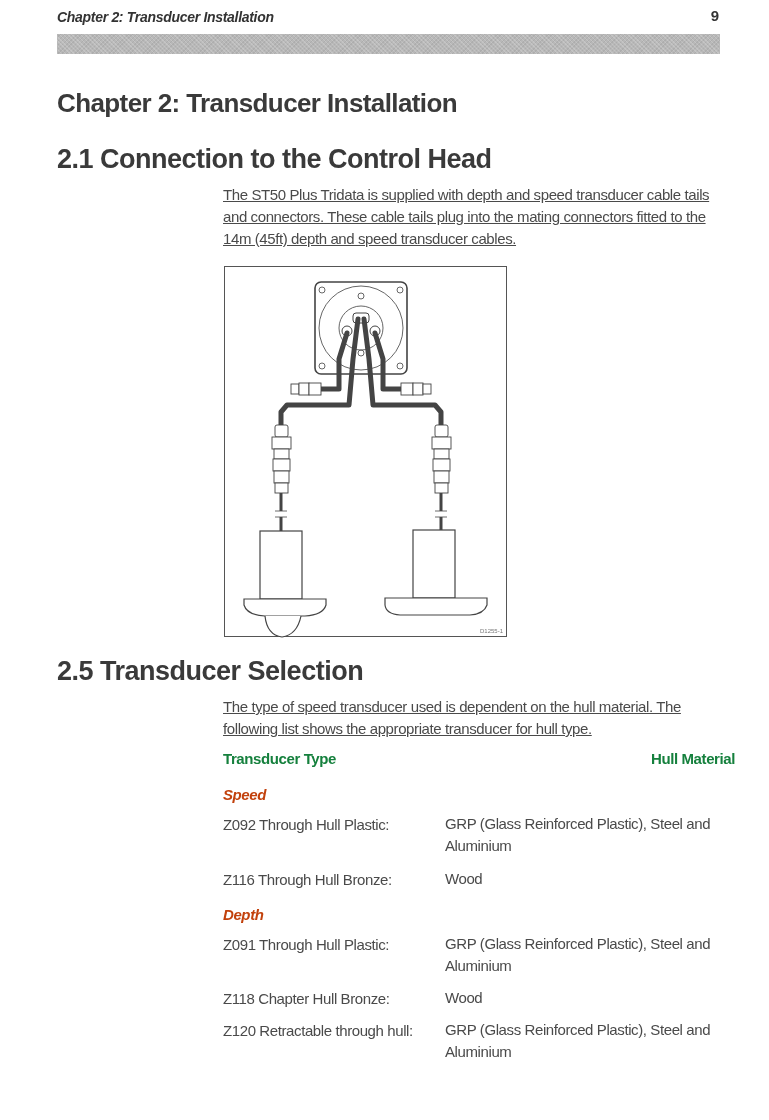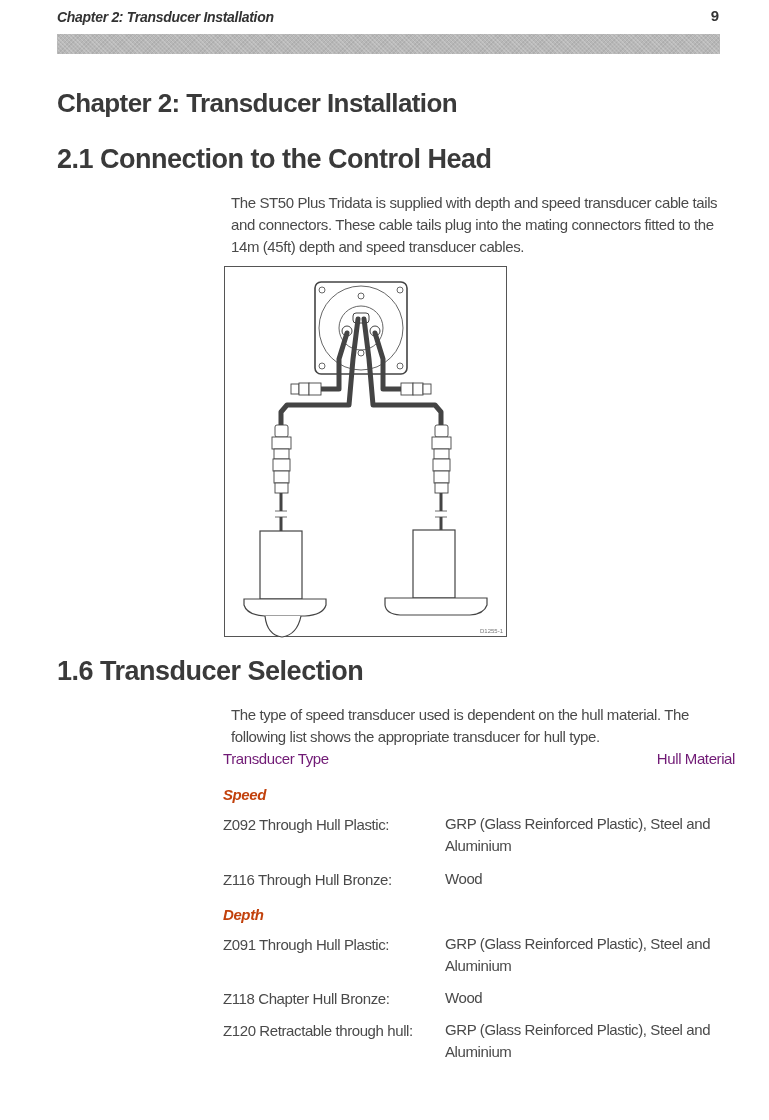--- a/index.html
+++ b/index.html
@@ -9,31 +9,31 @@
                     font-style: italic; font-weight: bold; color: #333; letter-spacing: -0.3px; }
     .page-num { position: absolute; right: 50px; top: 7px; font-size: 15px; font-weight: bold; color: #333; }
     .head-bar { position: absolute; left: 57px; top: 34px; width: 663px; height: 20px;
                 background-color: #b8b8b8;
                 background-image: repeating-linear-gradient(45deg, rgba(255,255,255,0.18) 0 1px, transparent 1px 3px),
                                   repeating-linear-gradient(-45deg, rgba(0,0,0,0.06) 0 1px, transparent 1px 3px); }
     .chapter-title { position: absolute; left: 57px; top: 88px; margin: 0; font-size: 26px;
                      font-weight: bold; color: #3a3a3a; letter-spacing: -0.6px; }
     .section-title { position: absolute; left: 57px; margin: 0; font-size: 27px; font-weight: bold;
                      color: #3a3a3a; letter-spacing: -0.5px; }
-    .body-text { position: absolute; left: 223px; width: 500px; margin: 8px; font-size: 15px;
-                 line-height: 22px; color: #4a4a4a; letter-spacing: -0.4px; }
+    .body-text { position: absolute; left: 223px; width: 500px; margin: 0; font-size: 15px;
+                 line-height: 22px; color: #4a4a4a; letter-spacing: -0.4px; text-decoration: underline; }
     .figure { position: absolute; left: 224px; top: 266px; width: 283px; height: 371px;
               border: 1px solid #555; box-sizing: border-box; background: #fff; }
     .figure svg { position: absolute; left: 0; top: 0; }
     .fig-code { position: absolute; right: 3px; bottom: 2px; font-size: 6px; color: #777; }
     .tbl { position: absolute; left: 223px; width: 510px; font-size: 15px; color: #4a4a4a; letter-spacing: -0.4px; }
     .tbl-row { position: absolute; left: 0; width: 510px; }
     .col-a { position: absolute; left: 0; width: 220px; }
     .col-b { position: absolute; left: 222px; width: 290px; line-height: 22px; }
-    .th { font-weight: normal; color: #701a75; font-size: 15px; }
+    .th { font-weight: bold; color: #15803d; font-size: 15px; }
     .group { position: absolute; left: 0; font-weight: bold; font-style: italic; color: #c2410c; }
   </style>
 </head>
 <body>
 
 <div class="running-head">Chapter 2: Transducer Installation</div>
 <div class="page-num">9</div>
 <div class="head-bar"></div>
 
 <h1 class="chapter-title">Chapter 2: Transducer Installation</h1>
@@ -107,21 +107,21 @@
     <rect x="35" y="264" width="42" height="68" fill="#fff" stroke="#444" stroke-width="1.2"></rect>
     <path d="M19 332 L101 332 L101 338 Q98 348 80 349 L40 349 Q22 348 19 338 Z" fill="#fff" stroke="#444" stroke-width="1.2"></path>
     <path d="M40 349 Q42 368 57 370 Q72 368 76 349" fill="#fff" stroke="#444" stroke-width="1.2"></path>
 
     <rect x="188" y="263" width="42" height="68" fill="#fff" stroke="#444" stroke-width="1.2"></rect>
     <path d="M160 331 L262 331 L262 338 Q259 347 245 348 L175 348 Q161 347 160 338 Z" fill="#fff" stroke="#444" stroke-width="1.2"></path>
   </svg>
   <div class="fig-code">D1255-1</div>
 </div>
 
-<h2 class="section-title" style="top:656px;">1.6 Transducer Selection</h2>
+<h2 class="section-title" style="top:656px;">2.5 Transducer Selection</h2>
 <p class="body-text" style="top:696px;">The type of speed transducer used is dependent on the hull material. The following list shows the appropriate transducer for hull type.</p>
 
 <div class="tbl" style="top:750px;">
   <div class="tbl-row" style="top:0;">
     <span class="col-a th">Transducer Type</span>
     <span class="col-b th" style="line-height:normal;text-align:right;">Hull Material</span>
   </div>
 
   <div class="group" style="top:36px;">Speed</div>
 

